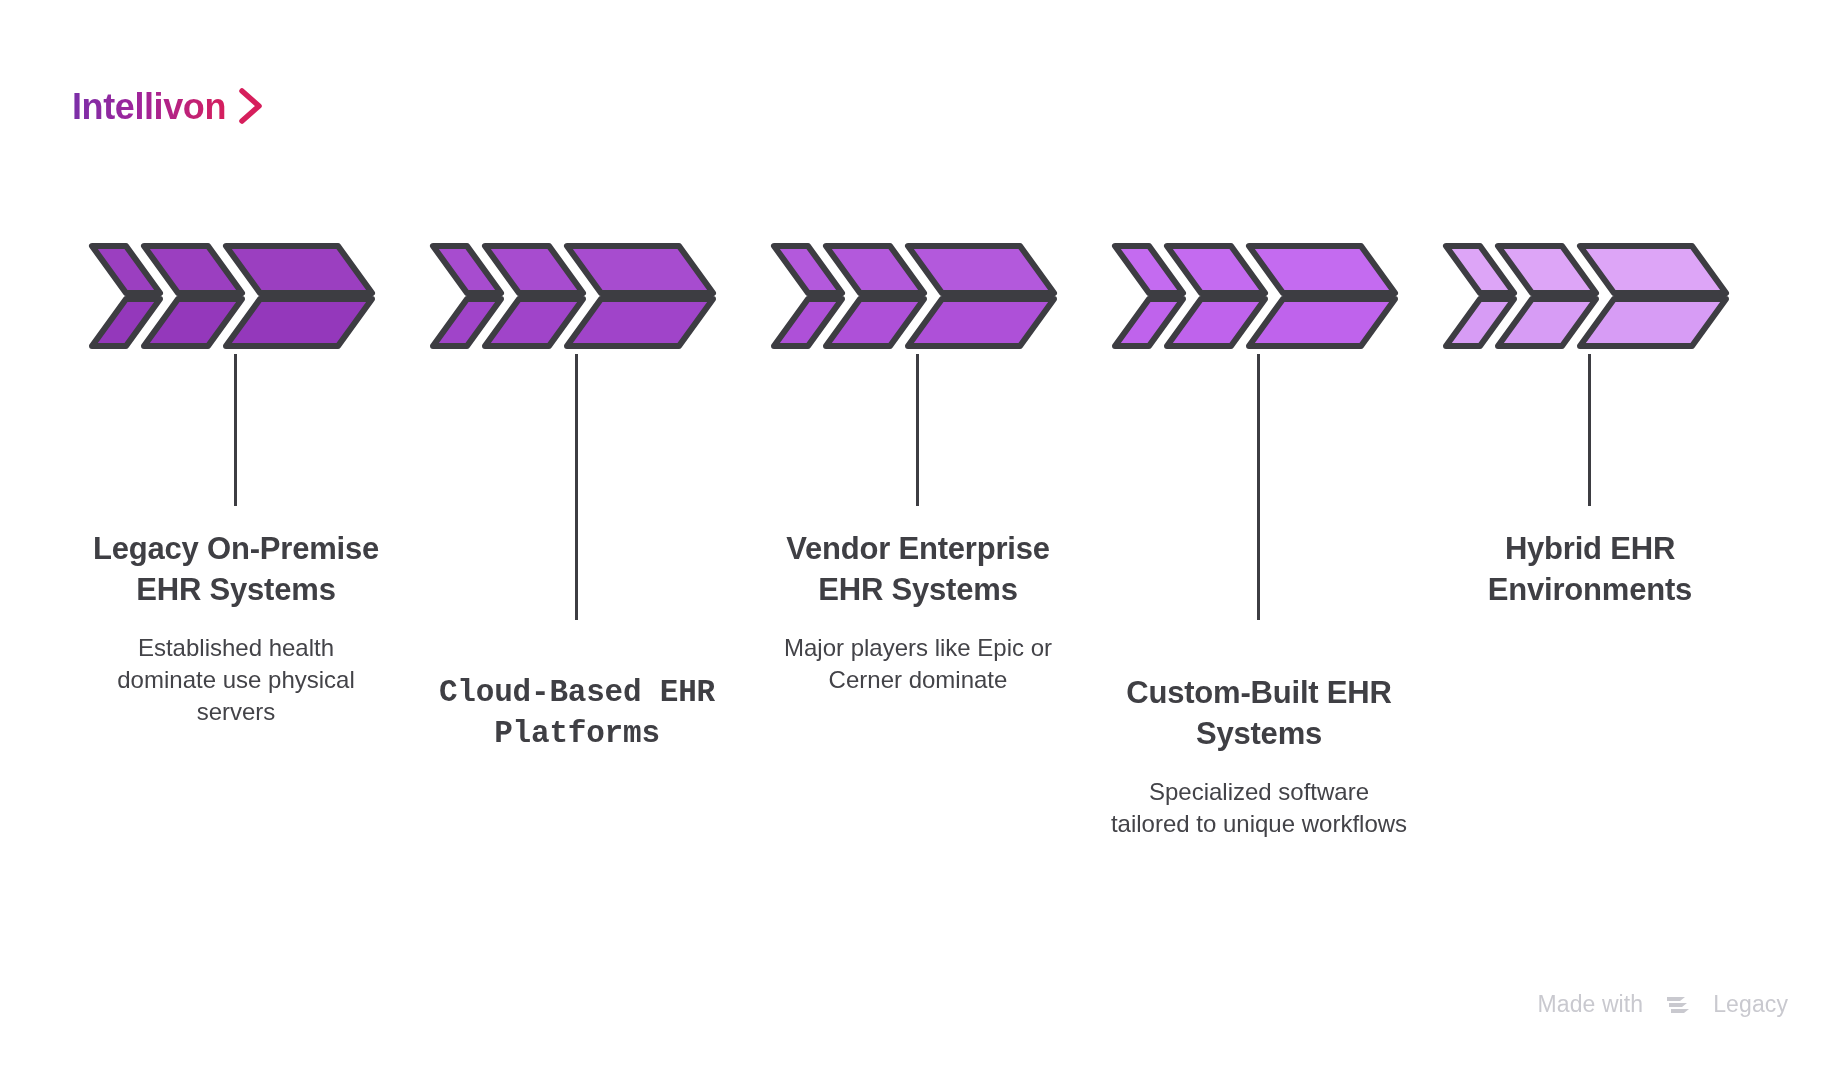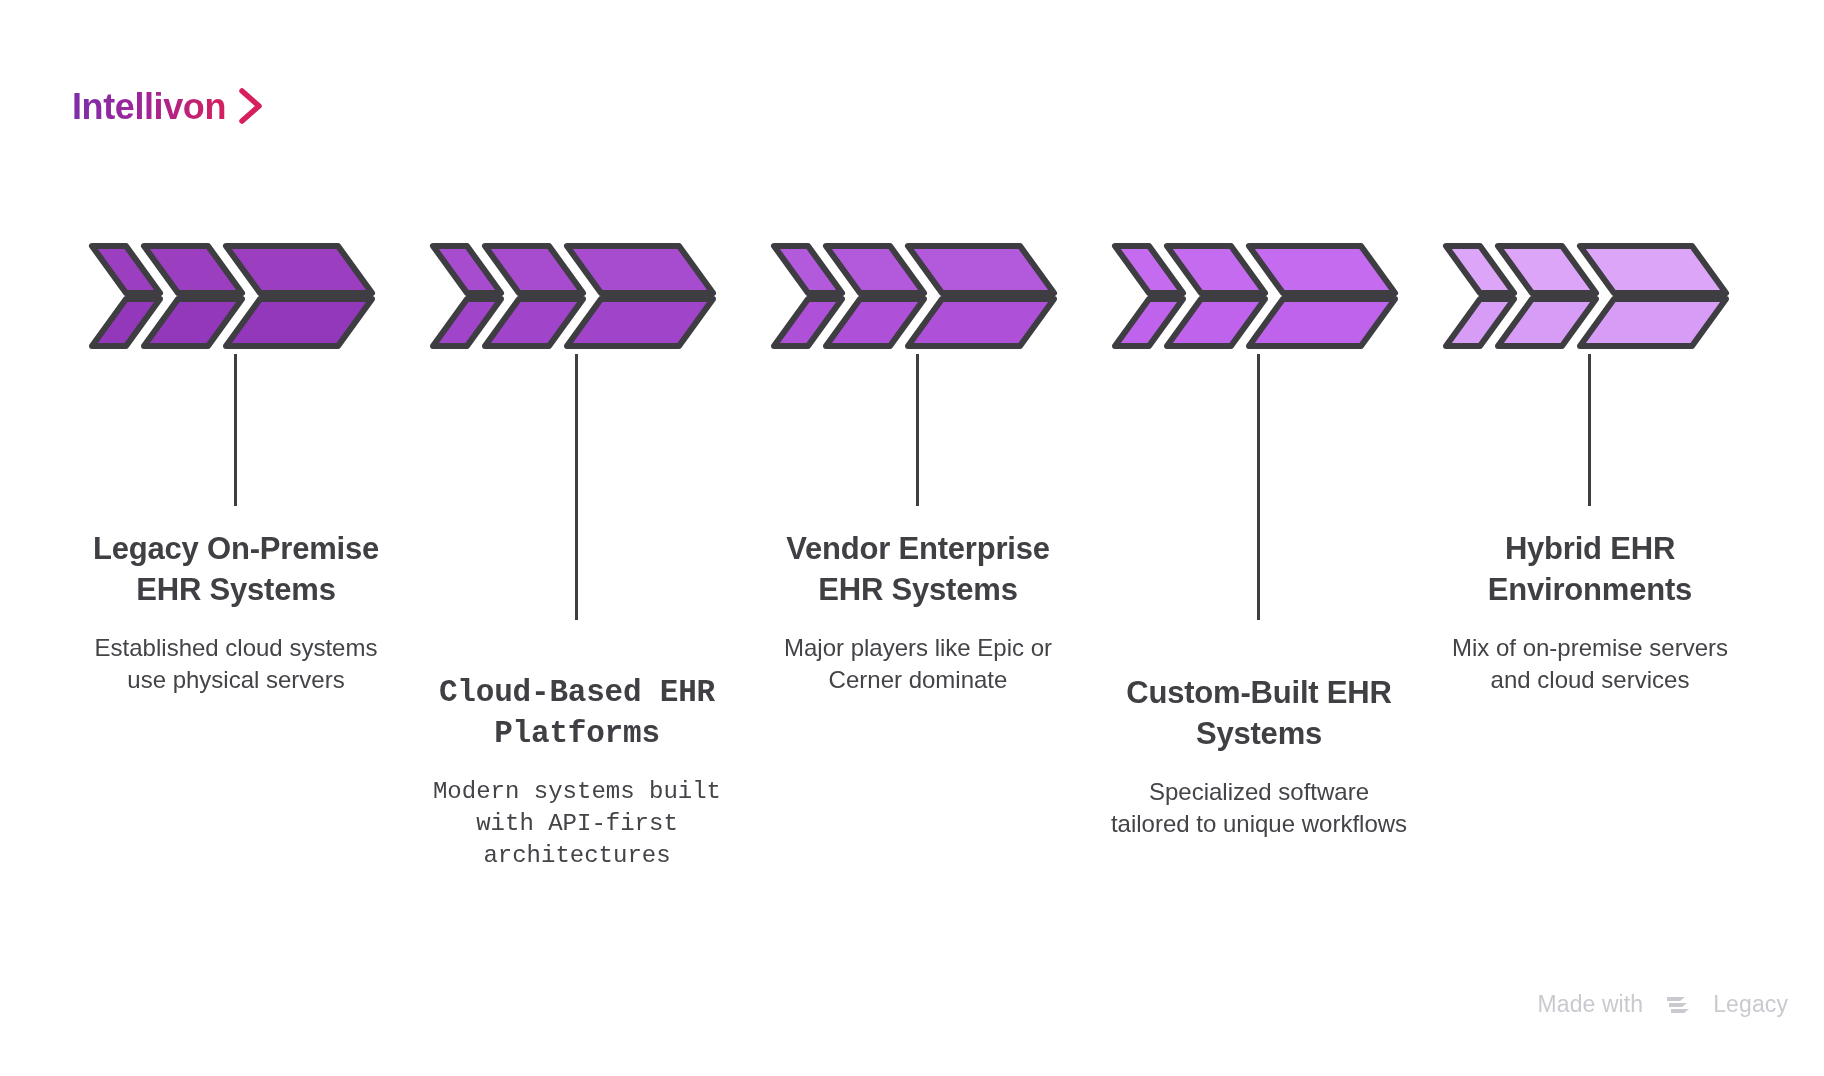--- a/index.html
+++ b/index.html
@@ -129,41 +129,40 @@
           <path d="M58 6 L122 6 L156 53 L92 53 Z" fill="#9b3fc0"></path>
           <path d="M92 59 L156 59 L122 106 L58 106 Z" fill="#9438bb"></path>
           <path d="M140 6 L252 6 L286 53 L174 53 Z" fill="#9b3fc0"></path>
           <path d="M174 59 L286 59 L252 106 L140 106 Z" fill="#9438bb"></path>
         </g>
       </svg>
     </div>
     <div class="connector" style="left:148px; top:114px; height:152px;"></div>
     <div class="label-block" style="top:288px;">
       <p class="label-title">Legacy On-Premise EHR Systems</p>
-      <p class="label-desc">Established cloud systems use physical servers</p>
+      <p class="label-desc">Established health dominate use physical servers</p>
     </div>
   </div>
 
   <div class="column" style="left:427px; top:240px;">
     <div class="arrows">
       <svg width="300" height="112" viewBox="0 0 300 112">
         <g stroke="#3d3d42" stroke-width="6" stroke-linejoin="round">
           <path d="M6 6 L40 6 L74 53 L40 53 Z" fill="#a74ccf"></path>
           <path d="M40 59 L74 59 L40 106 L6 106 Z" fill="#a044c9"></path>
           <path d="M58 6 L122 6 L156 53 L92 53 Z" fill="#a74ccf"></path>
           <path d="M92 59 L156 59 L122 106 L58 106 Z" fill="#a044c9"></path>
           <path d="M140 6 L252 6 L286 53 L174 53 Z" fill="#a74ccf"></path>
           <path d="M174 59 L286 59 L252 106 L140 106 Z" fill="#a044c9"></path>
         </g>
       </svg>
     </div>
     <div class="connector" style="left:148px; top:114px; height:266px;"></div>
     <div class="label-block" style="top:432px;font-family:Liberation Mono, monospace;">
       <p class="label-title">Cloud-Based EHR Platforms</p>
-      <p class="label-desc">Modern systems built with API-first architectures</p>
     </div>
   </div>
 
   <div class="column" style="left:768px; top:240px;">
     <div class="arrows">
       <svg width="300" height="112" viewBox="0 0 300 112">
         <g stroke="#3d3d42" stroke-width="6" stroke-linejoin="round">
           <path d="M6 6 L40 6 L74 53 L40 53 Z" fill="#b359dc"></path>
           <path d="M40 59 L74 59 L40 106 L6 106 Z" fill="#ae50d8"></path>
           <path d="M58 6 L122 6 L156 53 L92 53 Z" fill="#b359dc"></path>
@@ -209,21 +208,20 @@
           <path d="M58 6 L122 6 L156 53 L92 53 Z" fill="#dda5f7"></path>
           <path d="M92 59 L156 59 L122 106 L58 106 Z" fill="#d79cf5"></path>
           <path d="M140 6 L252 6 L286 53 L174 53 Z" fill="#dda5f7"></path>
           <path d="M174 59 L286 59 L252 106 L140 106 Z" fill="#d79cf5"></path>
         </g>
       </svg>
     </div>
     <div class="connector" style="left:148px; top:114px; height:152px;"></div>
     <div class="label-block" style="top:288px;">
       <p class="label-title">Hybrid EHR Environments</p>
-      <p class="label-desc">Mix of on-premise servers and cloud services</p>
     </div>
   </div>
 
 </div>
 
 <div class="watermark">
   <span>Made with</span>
   <span>
     <svg width="26" height="22" viewBox="0 0 26 22">
       <g fill="#c9c9cf">

